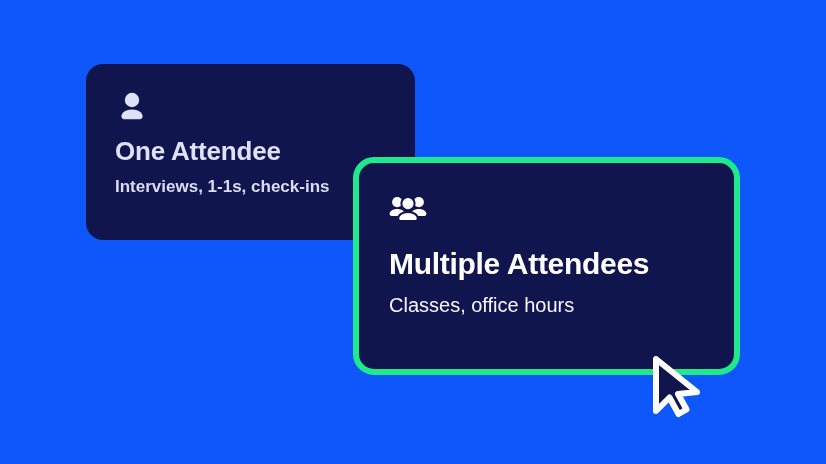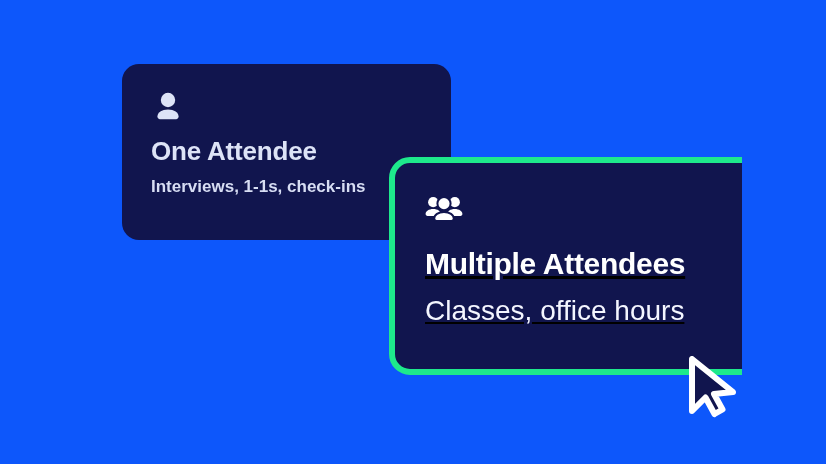--- a/index.html
+++ b/index.html
@@ -9,25 +9,24 @@
   }
   body {
     width: 826px;
     height: 464px;
     overflow: hidden;
     font-family: "Liberation Sans", sans-serif;
     background: #0d57fb;
   }
   #stage {
     position: relative;
-    width: 706px;
+    width: 826px;
     height: 464px;
     background: #0d57fb;
     overflow: hidden;
-    margin-left: 36px;
   }
 
   
   .card-one {
     position: absolute;
     left: 86px;
     top: 64px;
     width: 329px;
     height: 176px;
     background: #11154e;
@@ -66,39 +65,38 @@
     left: 353px;
     top: 157px;
     width: 387px;
     height: 218px;
     background: #11154e;
     border: 6px solid #1ee98c;
     border-radius: 21px;
     box-sizing: border-box;
     padding: 28px 0 8px 30px;
     z-index: 2;
-    text-decoration: underline;
   }
   .card-two .icon-wrap {
     width: 38px;
     height: 38px;
     display: block;
   }
   .card-two .card-title {
     margin: 18px 0 0 0;
     font-size: 30px;
     font-weight: bold;
     letter-spacing: -0.3px;
     color: #ffffff;
     line-height: 1.15;
     white-space: nowrap;
   }
   .card-two .card-sub {
     margin: 11px 0 0 0;
-    font-size: 28px;
+    font-size: 20px;
     font-weight: normal;
     color: #f4f6ff;
     line-height: 1.25;
     white-space: nowrap;
   }
 
   
   .cursor {
     position: absolute;
     left: 650px;

